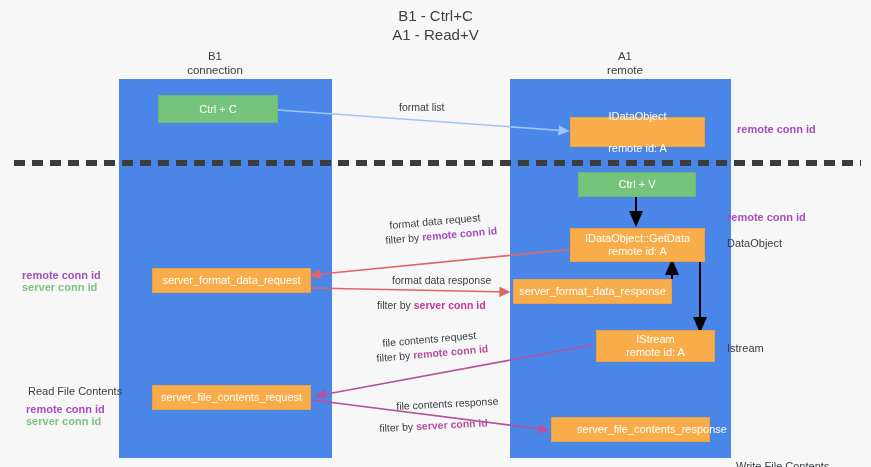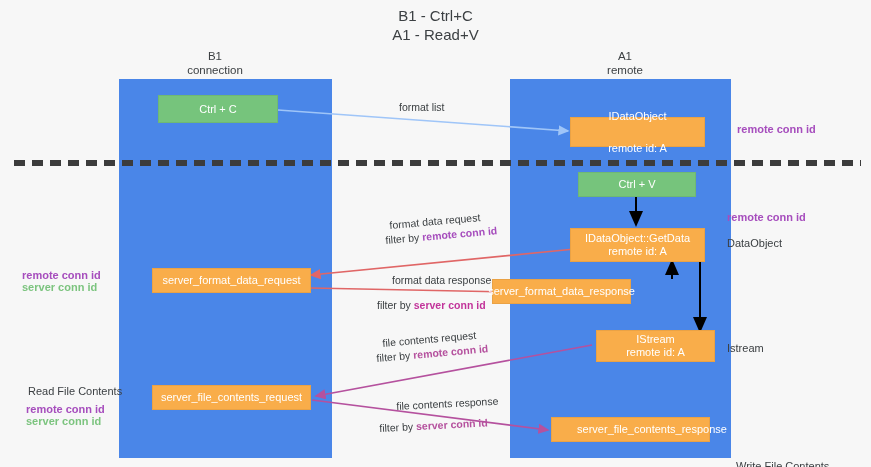--- a/index.html
+++ b/index.html
@@ -129,21 +129,21 @@
 
   <div class="abs node orange" style="left:570px;top:228px;width:135px;height:34px;">
     <span>IDataObject::GetData</span>
     <span>remote id: A</span>
   </div>
 
   <div class="abs node orange" style="left:152px;top:268px;width:159px;height:25px;">
     <span>server_format_data_request</span>
   </div>
 
-  <div class="abs node orange" style="left:492px;top:279px;width:139px;height:25px;">
+  <div class="abs node orange" style="left:513px;top:279px;width:159px;height:25px;">
     <span>server_format_data_response</span>
   </div>
 
   <div class="abs node orange" style="left:596px;top:330px;width:119px;height:32px;">
     <span>IStream</span>
     <span>remote id: A</span>
   </div>
 
   <div class="abs node orange" style="left:152px;top:385px;width:159px;height:25px;">
     <span>server_file_contents_request</span>

